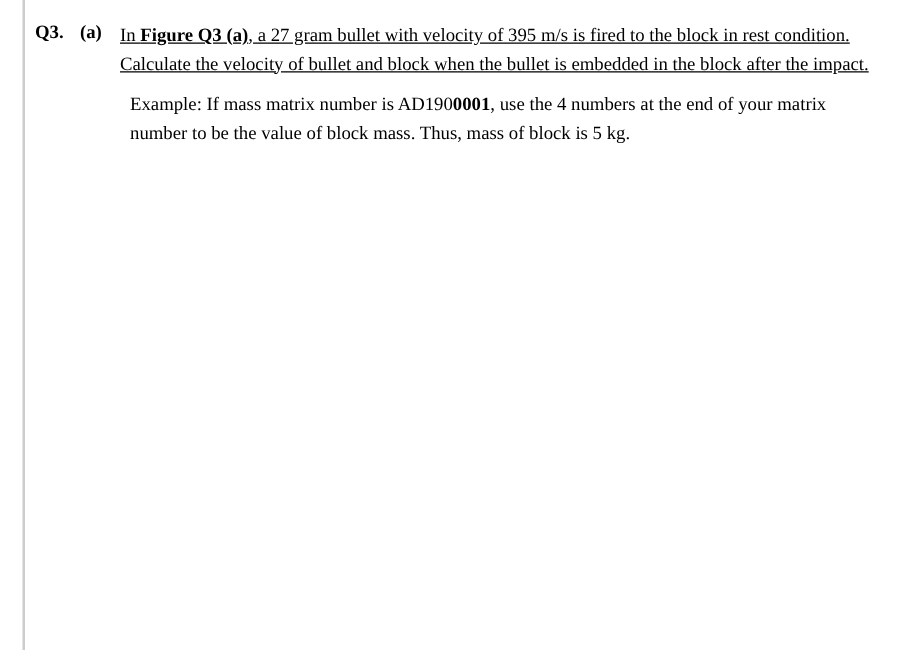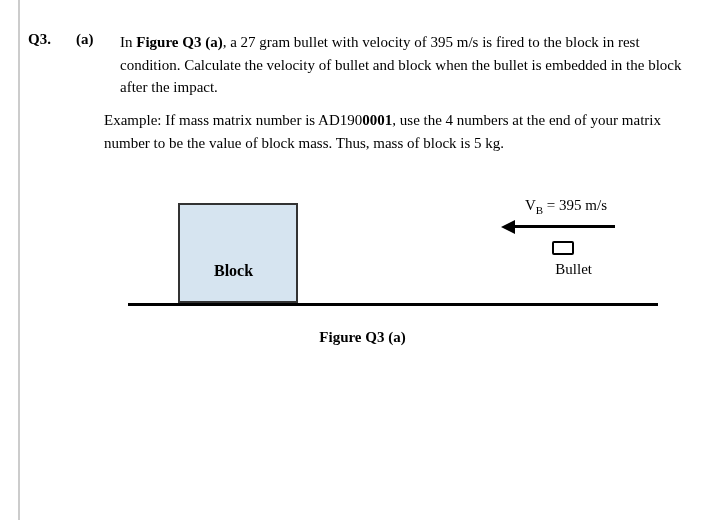--- a/index.html
+++ b/index.html
@@ -11,38 +11,38 @@
       font-size: 15px;
       color: #000;
       overflow: hidden;
     }
     .page {
       padding: 18px 28px 10px 28px;
       position: relative;
     }
     .question-block {
       display: flex;
-      gap: 16px;
+      gap: 4px;
       margin-bottom: 10px;
-      margin-top: 13px;
     }
     .q-label {
       font-weight: bold;
       white-space: nowrap;
       margin-right: 4px;
       min-width: 28px;
     }
     .part-label {
       font-weight: bold;
       white-space: nowrap;
       margin-right: 6px;
       min-width: 22px;
     }
     .q-text {
       line-height: 1.5;
+      text-decoration: underline;
     }
     .q-text b { font-weight: bold; }
     .matrix-note {
       margin-top: 10px;
       margin-left: 76px;
       line-height: 1.55;
     }
     .diagram-area {
       margin-top: 18px;
       position: relative;
@@ -165,38 +165,14 @@
       <span>In </span><b>Figure Q3 (a)</b><span>, a 27 gram bullet with velocity of 395 m/s is fired to the block in rest condition. Calculate the velocity of bullet and block when the bullet is embedded in the block after the impact.</span>
     </span>
   </div>
 
   <div class="matrix-note">
     <div>
       <span>Example: If mass matrix number is AD190</span><b>0001</b><span>, use the 4 numbers at the end of your matrix number to be the value of block mass. Thus, mass of block is 5 kg.</span>
     </div>
   </div>
 
-  <div class="diagram-area">
-
-    <div class="velocity-label">
-      <span>V</span><sub>B</sub>
-      <span>= 395 m/s</span>
-    </div>
-
-    <div class="arrow-container">
-      <div class="arrow-line">
-        <div class="arrow-head"></div>
-      </div>
-    </div>
-
-    <div class="bullet-shape"></div>
-    <div class="bullet-label">Bullet</div>
-
-    <div class="block-rect"></div>
-    <div class="block-label">Block</div>
-
-    <div class="ground-line"></div>
-
-    <div class="figure-caption">Figure Q3 (a)</div>
-
-  </div>
 
 </div>
 
 </body></html>

